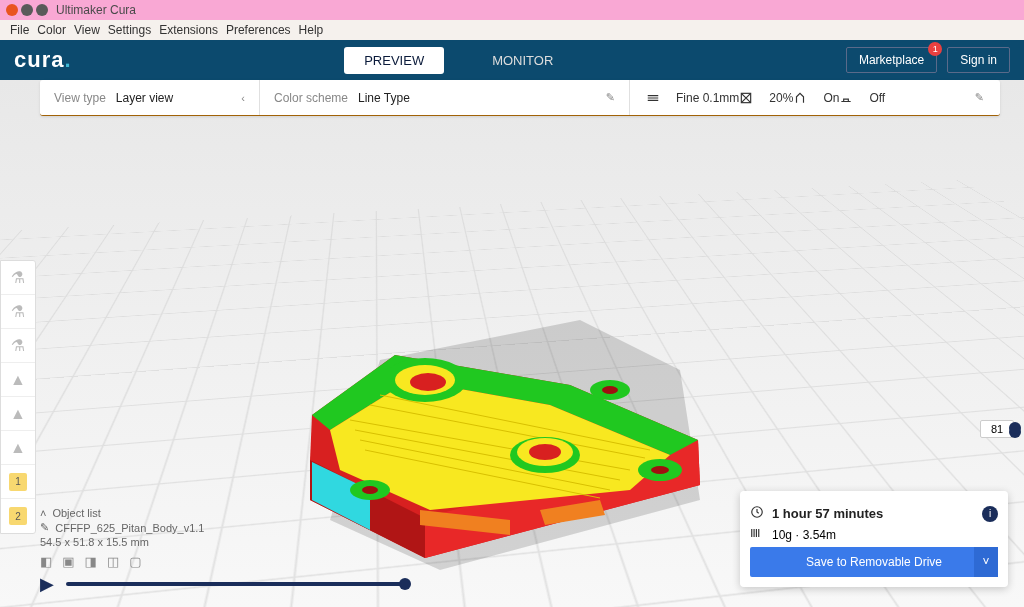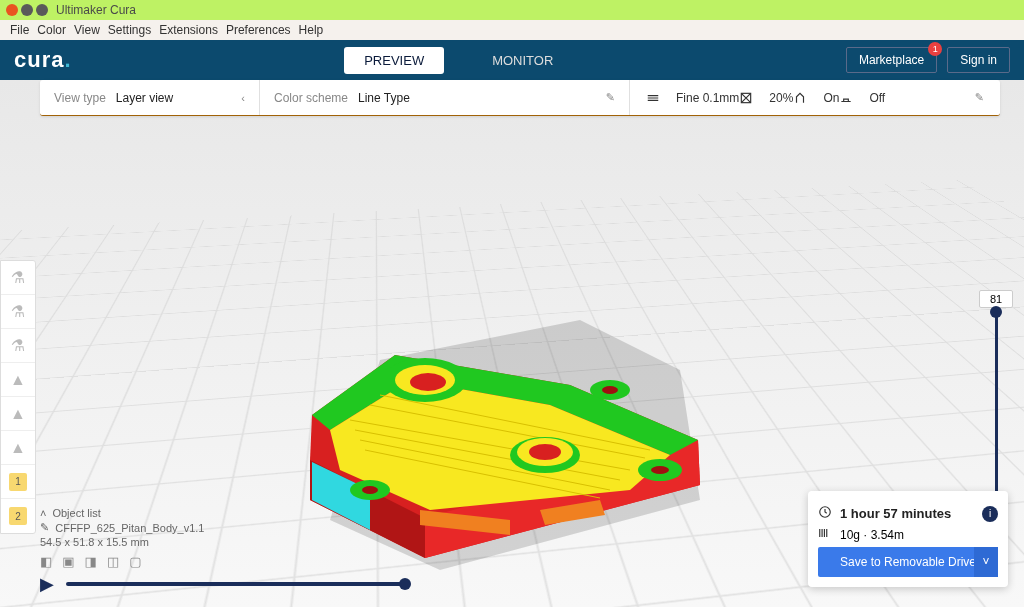--- a/index.html
+++ b/index.html
@@ -1,17 +1,17 @@
 <!DOCTYPE html>
 <html><head>
 <meta charset="utf-8">
 <style>
 *{box-sizing:border-box;margin:0;padding:0;font-family:Arial,Helvetica,sans-serif}
 body{width:1024px;height:607px;overflow:hidden;background:#f0f0f0;position:relative}
-.titlebar{height:20px;background:#bef264;display:flex;align-items:center;padding:0 6px;font-size:12px;color:#4a4a4a}
+.titlebar{height:20px;background:#f9a8d4;display:flex;align-items:center;padding:0 6px;font-size:12px;color:#4a4a4a}
 .tb-dots{display:flex;gap:3px;margin-right:8px}
 .tb-dot{width:12px;height:12px;border-radius:50%}
 .tb-close{background:#e95420}
 .tb-min{background:#5a5a5a}
 .tb-max{background:#5a5a5a}
 .menubar{height:20px;background:#f5f1ed;display:flex;align-items:center;padding:0 10px;font-size:12px;color:#333;gap:8px}
 .menubar span{cursor:pointer}
 .topbar{height:40px;background:#0c4a6e;display:flex;align-items:center;padding:0 14px;color:#fff}
 .logo{font-size:22px;font-weight:bold;letter-spacing:1px;color:#fff}
 .logo .dot{color:#3eb8d4}
@@ -42,27 +42,27 @@
 .model{position:absolute;left:250px;top:160px;width:480px;height:340px;z-index:2}
 .model svg{width:100%;height:100%}
 .bottombar{position:absolute;left:40px;bottom:12px;right:280px;z-index:5}
 .objlist{font-size:11px;color:#666;margin-bottom:2px}
 .objlist .row{display:flex;align-items:center;gap:6px;margin:2px 0}
 .icons-row{display:flex;gap:10px;margin-top:6px;color:#888;font-size:13px}
 .play-row{display:flex;align-items:center;gap:12px;margin-top:4px}
 .play-btn{color:#1a2d5a;font-size:18px}
 .timeline{flex:1;height:4px;background:#1a2d5a;border-radius:2px;position:relative;max-width:340px}
 .timeline::after{content:'';position:absolute;right:-5px;top:-4px;width:12px;height:12px;border-radius:50%;background:#1a2d5a}
-.savepanel{position:absolute;right:16px;bottom:20px;width:200px;background:#fff;border-radius:4px;box-shadow:0 2px 8px rgba(0,0,0,0.2);z-index:6;padding:10px}
+.savepanel{position:absolute;right:16px;bottom:20px;width:268px;background:#fff;border-radius:4px;box-shadow:0 2px 8px rgba(0,0,0,0.2);z-index:6;padding:10px}
 .sp-row{display:flex;align-items:center;gap:8px;font-size:12px;margin:4px 0}
 .sp-time{font-weight:bold;font-size:13px;color:#222}
 .sp-info{margin-left:auto;width:16px;height:16px;border-radius:50%;background:#1a2d5a;color:#fff;font-size:10px;display:flex;align-items:center;justify-content:center}
 .sp-btn{width:100%;background:#3a7aea;color:#fff;border:none;padding:8px;font-size:12px;border-radius:2px;margin-top:2px;display:flex;align-items:center;justify-content:center;position:relative;cursor:pointer}
 .sp-btn-chev{position:absolute;right:0;top:0;bottom:0;width:24px;background:#2e6ad4;display:flex;align-items:center;justify-content:center}
-.layer-slider{position:absolute;right:12px;top:210px;height:280px;width:32px;z-index:5;display:flex;flex-direction:column;align-items:center}
+.layer-slider{position:absolute;right:12px;top:210px;height:280px;width:32px;z-index:5;display:flex;align-items:center}
 .ls-val{background:#fff;border:1px solid #ccc;padding:2px 10px;font-size:11px;border-radius:2px;margin-bottom:2px}
 .ls-track{width:3px;flex:1;background:#1a2d5a;border-radius:2px;position:relative}
 .ls-handle{position:absolute;top:-4px;left:-5px;width:12px;height:12px;background:#1a2d5a;border-radius:50%}
 .ls-handle2{top:auto;bottom:-4px}
 svg.ic{width:14px;height:14px}
 </style>
 </head>
 <body>
 
 <div class="titlebar">

